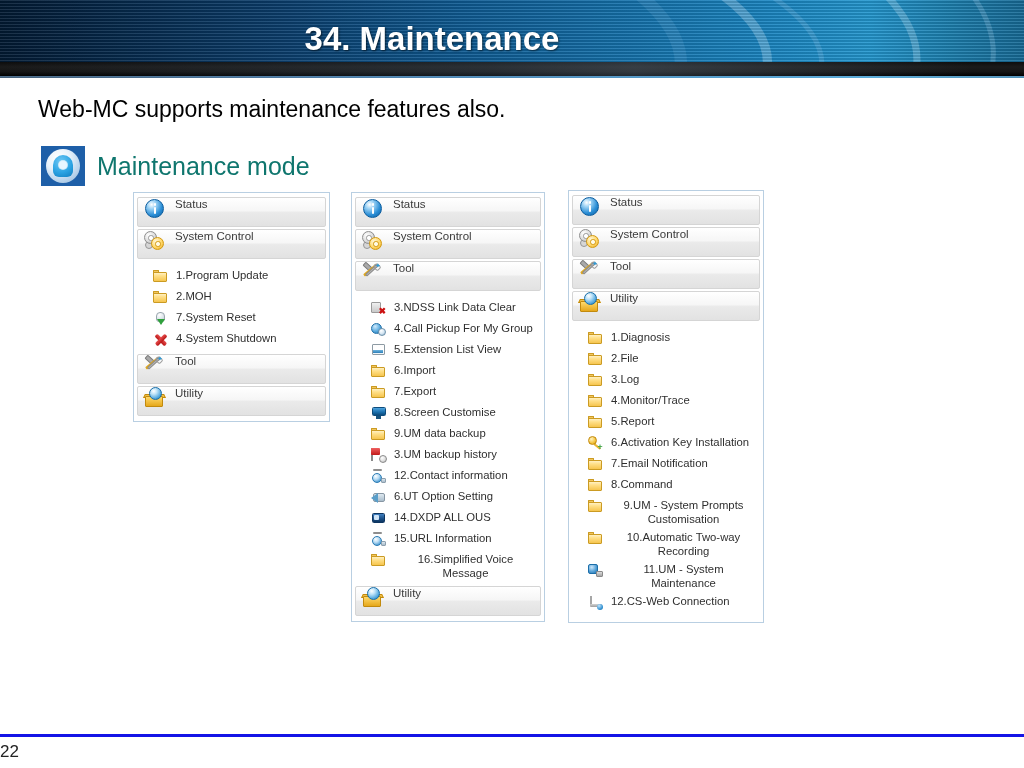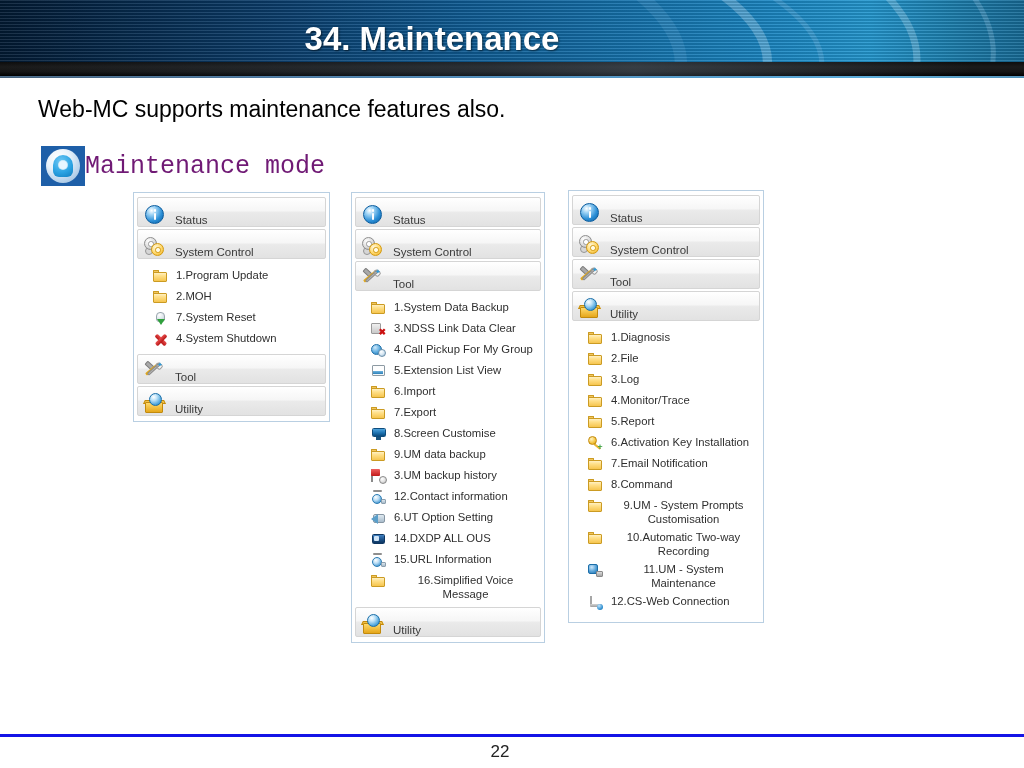--- a/index.html
+++ b/index.html
@@ -126,43 +126,44 @@
   .mode-icon .dot {
     position: absolute;
     left: 18px; top: 15px;
     width: 8px; height: 8px;
     border-radius: 50%;
     background: #e9f6ff;
     box-shadow: 0 0 0 1px rgba(255,255,255,0.7);
   }
   .mode-label {
     font-size: 25px;
-    color: #701a75;
-    font-family: Liberation Mono, monospace;
+    color: #0f766e;
+    margin-left: 12px;
+    font-family: Liberation Sans, sans-serif;
     white-space: nowrap;
   }
 
   
   .panel {
     position: absolute;
     background: #ffffff;
     border: 1px solid #b9cfe2;
     box-sizing: border-box;
     padding: 4px 3px 5px 3px;
     box-shadow: 0 0 0 1px rgba(255,255,255,0.6) inset;
   }
   #panel-1 { left: 133px; top: 192px; width: 197px; }
   #panel-2 { left: 351px; top: 192px; width: 194px; }
   #panel-3 { left: 568px; top: 190px; width: 196px; }
 
   .menu-header {
     height: 30px;
     margin: 0 0 2px 0;
     display: flex;
-    align-items: flex-end;
+    align-items: flex-start;
     padding-left: 6px;
     background: linear-gradient(to bottom,
       #ffffff 0%, #f6f6f6 45%, #eaeaea 52%, #e2e2e2 100%);
     border: 1px solid #d5d5d5;
     border-radius: 2px;
     box-sizing: border-box;
   }
   .menu-header.last { margin-bottom: 0; }
   .menu-header-label {
     font-size: 11.5px;
@@ -521,21 +522,21 @@
   .footer-line {
     position: absolute;
     left: 0; top: 734px;
     width: 1024px; height: 3px;
     background: #1414e6;
   }
   .page-number {
     position: absolute;
     left: 0; top: 742px;
     width: 1000px;
-    text-align: center;
+    text-align: left;
     font-size: 17px;
     color: #222222;
     font-family: "Liberation Sans", sans-serif;
   }
 </style>
 </head>
 <body>
 
 <div class="banner">
   <svg class="banner-arcs" viewBox="0 0 1024 70" preserveAspectRatio="none">
@@ -650,27 +651,20 @@
       <span class="ic ic-hdr ic-tool">
         <span class="head"></span>
         <span class="hammer"></span>
         <span class="wrench"></span>
         <span class="spark">✦</span>
       </span>
       <span class="menu-header-label">Tool</span>
     </div>
     <div class="submenu">
       <div class="submenu-item">
-        <span class="ic ic-sub ic-folder">
-          <span class="tab"></span>
-          <span class="body"></span>
-        </span>
-        <span class="submenu-label">1.System Data Backup</span>
-      </div>
-      <div class="submenu-item">
         <span class="ic ic-sub ic-ndss">
           <span class="doc"></span>
           <span class="xs">✖</span>
         </span>
         <span class="submenu-label">3.NDSS Link Data Clear</span>
       </div>
       <div class="submenu-item">
         <span class="ic ic-sub ic-people">
           <span class="p1"></span>
           <span class="p2"></span>

